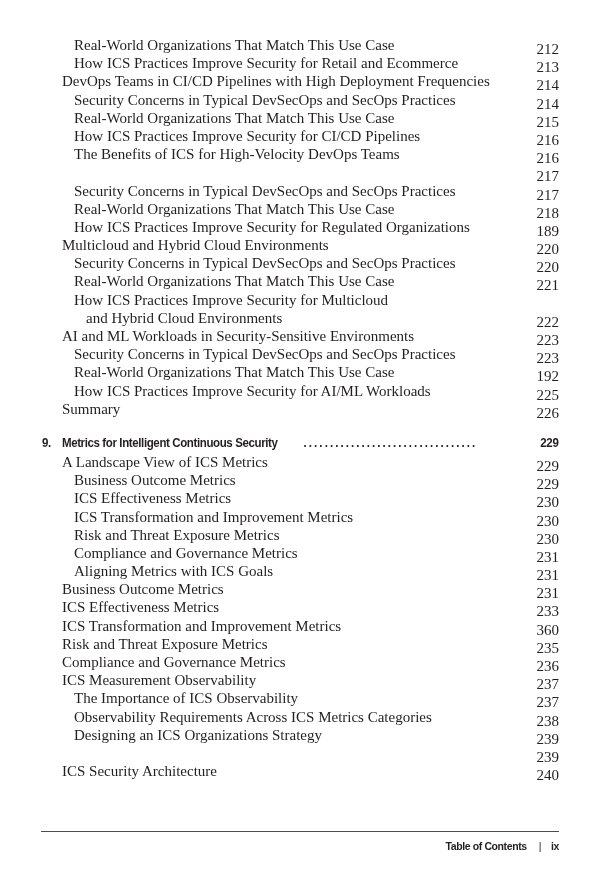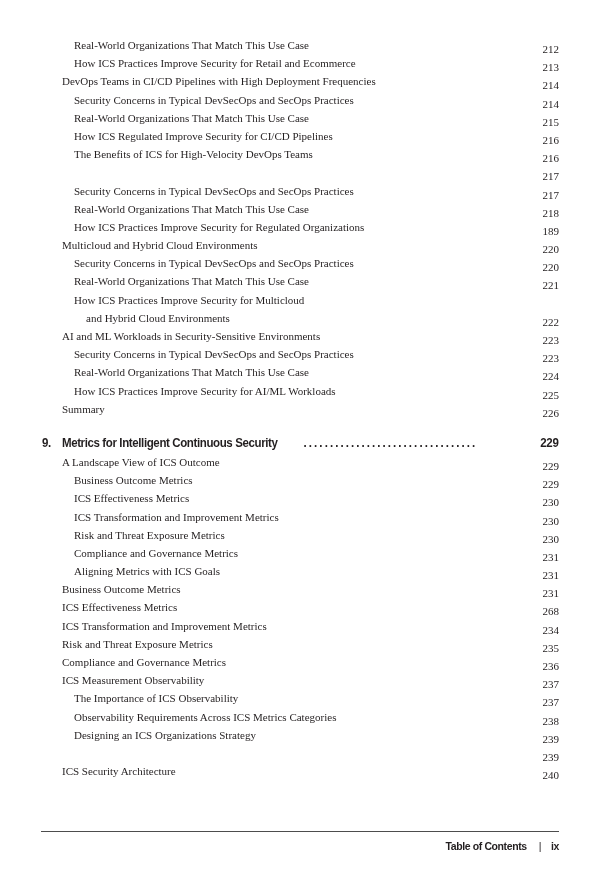--- a/index.html
+++ b/index.html
@@ -18,21 +18,21 @@
       position: absolute;
       left: 0;
       top: 36px;
       width: 600px;
     }
     .row {
       position: relative;
       height: 18.2px;
       line-height: 18.2px;
       font-family: "Liberation Serif", "DejaVu Serif", serif;
-      font-size: 11px;
+      font-size: 15px;
       white-space: nowrap;
     }
     .row .title {
       position: absolute;
       top: 0;
     }
     .row .page {
       position: absolute;
       right: 41px;
       top: 4px;
@@ -124,21 +124,21 @@
       </div>
       <div class="row lvl2">
         <span class="title">Security Concerns in Typical DevSecOps and SecOps Practices</span>
         <span class="page">214</span>
       </div>
       <div class="row lvl2">
         <span class="title">Real-World Organizations That Match This Use Case</span>
         <span class="page">215</span>
       </div>
       <div class="row lvl2">
-        <span class="title">How ICS Regulated Improve Security for CI/CD Pipelines</span>
+        <span class="title">How ICS Practices Improve Security for CI/CD Pipelines</span>
         <span class="page">216</span>
       </div>
       <div class="row lvl2">
         <span class="title">The Benefits of ICS for High-Velocity DevOps Teams</span>
         <span class="page">216</span>
       </div>
       <div class="row lvl1">
         <span class="page">217</span>
       </div>
       <div class="row lvl2">
@@ -176,41 +176,41 @@
       <div class="row lvl1">
         <span class="title">AI and ML Workloads in Security-Sensitive Environments</span>
         <span class="page">223</span>
       </div>
       <div class="row lvl2">
         <span class="title">Security Concerns in Typical DevSecOps and SecOps Practices</span>
         <span class="page">223</span>
       </div>
       <div class="row lvl2">
         <span class="title">Real-World Organizations That Match This Use Case</span>
-        <span class="page">224</span>
+        <span class="page">192</span>
       </div>
       <div class="row lvl2">
         <span class="title">How ICS Practices Improve Security for AI/ML Workloads</span>
         <span class="page">225</span>
       </div>
       <div class="row lvl1">
         <span class="title">Summary</span>
         <span class="page">226</span>
       </div>
     </div>
   <div class="gap"></div>
   <div class="chapter">
     <span class="num">9.</span>
     <span class="ctitle">Metrics for Intelligent Continuous Security</span>
     <span class="dots">.................................</span>
     <span class="cpage">229</span>
   </div>
   <div id="toc-after">
       <div class="row lvl1">
-        <span class="title">A Landscape View of ICS Outcome</span>
+        <span class="title">A Landscape View of ICS Metrics</span>
         <span class="page">229</span>
       </div>
       <div class="row lvl2">
         <span class="title">Business Outcome Metrics</span>
         <span class="page">229</span>
       </div>
       <div class="row lvl2">
         <span class="title">ICS Effectiveness Metrics</span>
         <span class="page">230</span>
       </div>
@@ -229,25 +229,25 @@
       <div class="row lvl2">
         <span class="title">Aligning Metrics with ICS Goals</span>
         <span class="page">231</span>
       </div>
       <div class="row lvl1">
         <span class="title">Business Outcome Metrics</span>
         <span class="page">231</span>
       </div>
       <div class="row lvl1">
         <span class="title">ICS Effectiveness Metrics</span>
-        <span class="page">268</span>
+        <span class="page">233</span>
       </div>
       <div class="row lvl1">
         <span class="title">ICS Transformation and Improvement Metrics</span>
-        <span class="page">234</span>
+        <span class="page">360</span>
       </div>
       <div class="row lvl1">
         <span class="title">Risk and Threat Exposure Metrics</span>
         <span class="page">235</span>
       </div>
       <div class="row lvl1">
         <span class="title">Compliance and Governance Metrics</span>
         <span class="page">236</span>
       </div>
       <div class="row lvl1">

